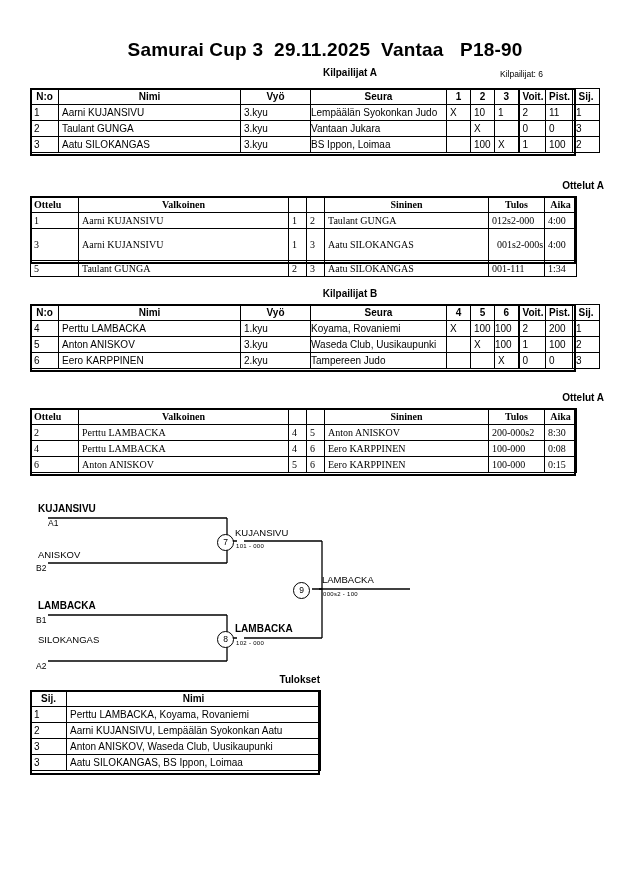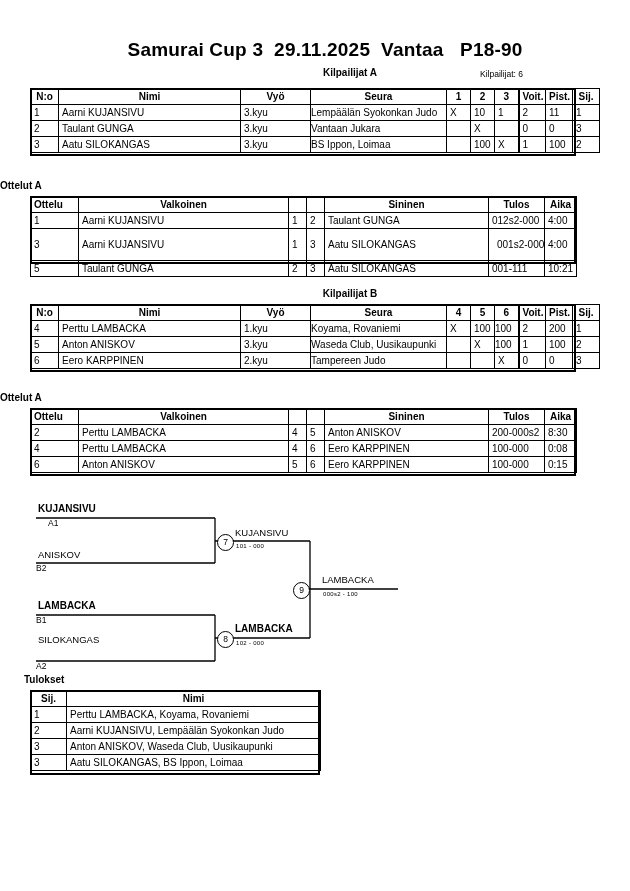--- a/index.html
+++ b/index.html
@@ -34,21 +34,21 @@
     left: 0;
     width: 604px;
     text-align: center;
     font-size: 10px;
     font-weight: bold;
     padding-left: 48px;
   }
   .entrants-count {
     position: absolute;
     top: 69px;
-    left: 480px;
+    left: 500px;
     font-size: 8.5px;
     font-weight: normal;
     white-space: nowrap;
   }
 
   
   .grid {
     position: absolute;
     border-collapse: collapse;
     table-layout: fixed;
@@ -98,43 +98,43 @@
   }
   .pool-tbl td.seura span {
     position: absolute;
     left: 0;
     top: 0;
     line-height: 15px;
     white-space: nowrap;
   }
 
   
-  .match-tbl { left: 30px; width: 546px; }
+  .match-tbl { left: 30px; width: 546px; font-family: Liberation Serif, serif; }
   .match-tbl col.ott   { width: 48px; }
   .match-tbl col.white { width: 210px; }
   .match-tbl col.wn    { width: 18px; }
   .match-tbl col.bn    { width: 18px; }
   .match-tbl col.blue  { width: 164px; }
   .match-tbl col.tulos { width: 56px; }
   .match-tbl col.aika  { width: 32px; }
 
   
   .res-tbl { left: 30px; width: 290px; }
   .res-tbl col.sij  { width: 36px; }
   .res-tbl col.nimi { width: 254px; }
 
   .section-caption {
     position: absolute;
     font-size: 10px;
     font-weight: bold;
-    text-align: left;
-  }
-
-  
-  .bracket { position: absolute; left: 0; top: 495px; width: 522px; height: 175px; }
+    text-align: right;
+  }
+
+  
+  .bracket { position: absolute; left: 0; top: 495px; width: 522px; height: 175px; padding-left: 12px; }
   .bracket svg { display: block; }
   .bk-name {
     position: absolute;
     font-size: 9.5px;
     white-space: nowrap;
   }
   .bk-name.bold { font-weight: bold; font-size: 10px; }
   .bk-seed {
     position: absolute;
     font-size: 8.5px;
@@ -281,21 +281,21 @@
       <td class="c" style="padding:8px">001s2-000s1</td>
       <td class="c">4:00</td>
     </tr>
     <tr>
       <td class="c">5</td>
       <td>Taulant GUNGA</td>
       <td class="c">2</td>
       <td class="c">3</td>
       <td class="b">Aatu SILOKANGAS</td>
       <td class="c">001-111</td>
-      <td class="c">10:21</td>
+      <td class="c">1:34</td>
     </tr>
   </tbody>
 </table>
 <div class="frame" style="left:30px; top:196px; width:546px; height:68px"></div>
 
 <div class="pool-caption" style="top:288px">Kilpailijat B</div>
 
 <table class="grid pool-tbl" style="top:304px">
   <colgroup>
       <col class="no">
@@ -464,41 +464,41 @@
 
   <div class="bk-num" style="left:217px; top:136px">8</div>
   <div class="bk-name bold" style="left:235px; top:128px">LAMBACKA</div>
   <div class="bk-score" style="left:236px; top:145px">102 - 000</div>
 
   <div class="bk-num" style="left:293px; top:87px">9</div>
   <div class="bk-name" style="left:322px; top:79px">LAMBACKA</div>
   <div class="bk-score" style="left:323px; top:96px">000s2 - 100</div>
 </div>
 
-<div class="section-caption" style="top:674px; left:24px; width:290px">Tulokset</div>
+<div class="section-caption" style="top:674px; left:30px; width:290px">Tulokset</div>
 
 <table class="grid res-tbl" style="top:690px">
   <colgroup>
       <col class="sij">
       <col class="nimi">
     </colgroup>
   <thead>
     <tr>
       <th>Sij.</th>
       <th>Nimi</th>
     </tr>
   </thead>
   <tbody>
     <tr>
       <td class="c">1</td>
       <td>Perttu LAMBACKA, Koyama, Rovaniemi</td>
     </tr>
     <tr>
       <td class="c">2</td>
-      <td>Aarni KUJANSIVU, Lempäälän Syokonkan Judo</td>
+      <td>Aarni KUJANSIVU, Lempäälän Syokonkan Aatu</td>
     </tr>
     <tr>
       <td class="c">3</td>
       <td>Anton ANISKOV, Waseda Club, Uusikaupunki</td>
     </tr>
     <tr>
       <td class="c">3</td>
       <td>Aatu SILOKANGAS, BS Ippon, Loimaa</td>
     </tr>
   </tbody>

